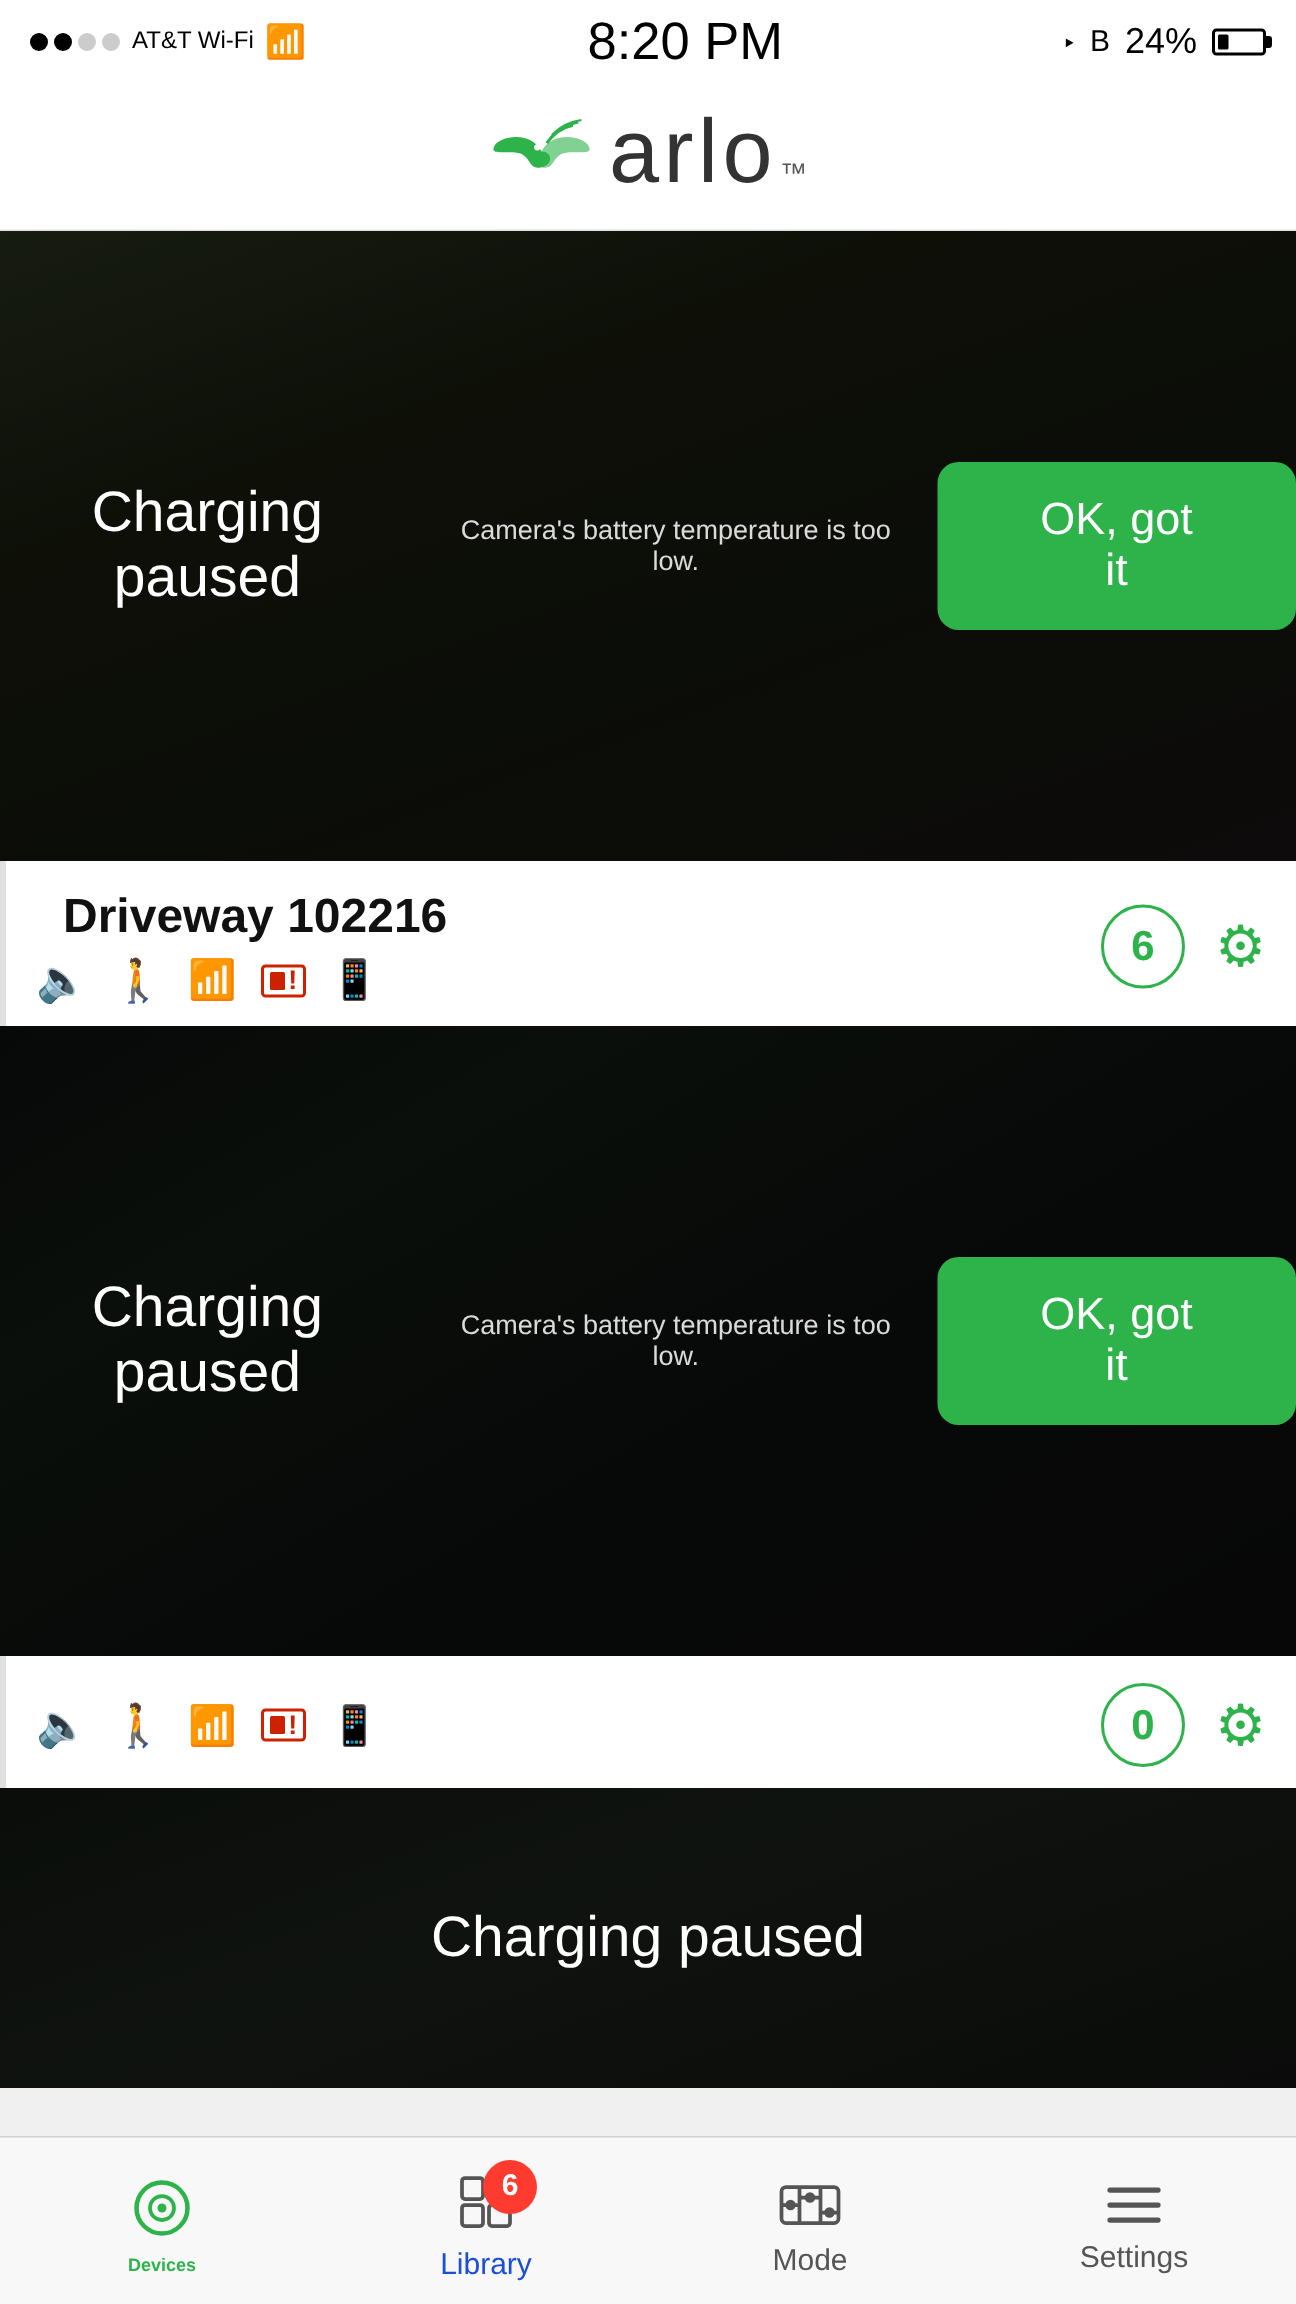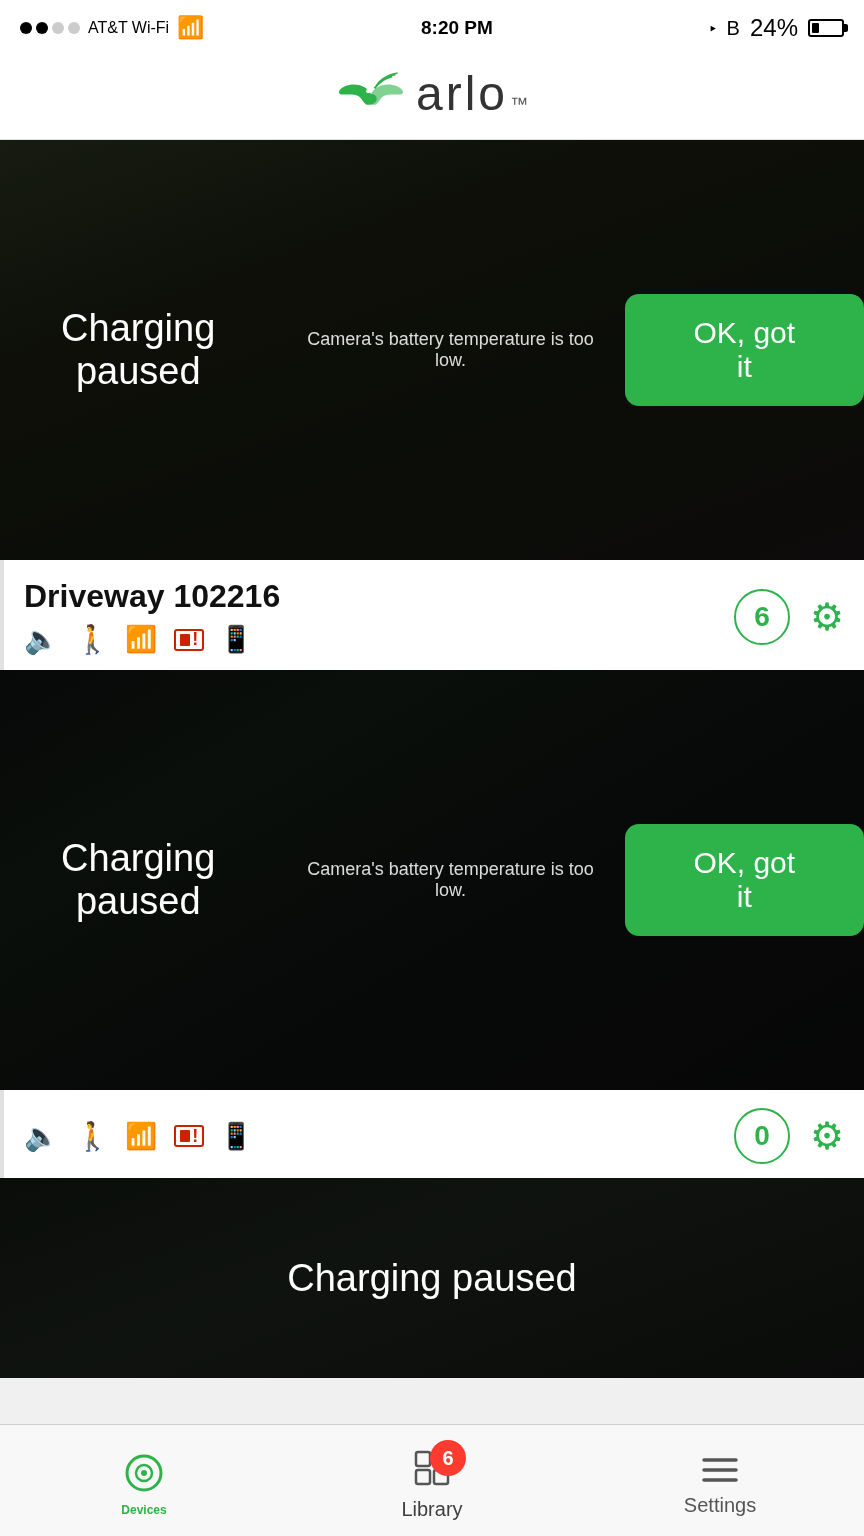--- a/index.html
+++ b/index.html
@@ -26,21 +26,21 @@
       align-items: center;
       gap: 8px;
       font-size: 22px;
       font-weight: 600;
     }
     .signal-dots {
       display: flex; gap: 4px; align-items: center;
     }
     .dot { width: 12px; height: 12px; border-radius: 50%; background: #000; }
     .dot.empty { background: #ccc; }
-    .status-center { font-size: 19px; font-weight: 700; }
+    .status-center { font-size: 35px; font-weight: 400; }
     .status-right {
       display: flex; align-items: center; gap: 10px; font-size: 20px; font-weight: 500;
     }
     .battery-icon {
       width: 36px; height: 18px; border: 2px solid #000; border-radius: 3px; position: relative; display: flex; align-items: center; padding: 2px;
     }
     .battery-icon::after {
       content: '';
       position: absolute;
       right: -6px; top: 50%;
@@ -74,20 +74,21 @@
       padding: 18px 20px 14px 20px;
       background: #fff;
       border-left: 4px solid #e0e0e0;
     }
     .camera-info-left {}
     .camera-name {
       font-size: 32px;
       font-weight: 700;
       color: #111;
       margin-bottom: 8px;
+      margin-left: 18px;
     }
     .camera-icons {
       display: flex; align-items: center; gap: 16px;
     }
     .camera-info-right {
       display: flex; align-items: center; gap: 20px;
     }
     .badge-circle {
       width: 56px; height: 56px;
       border: 2.5px solid #2db34a;
@@ -218,21 +219,21 @@
       <path d="M50 30 C40 10, 10 15, 5 25 C0 35, 20 28, 30 32 C40 36, 38 48, 50 45 C62 42, 60 30, 50 30Z" fill="#2db34a"></path>
       <path d="M50 30 C60 10, 90 15, 95 25 C100 35, 80 28, 70 32 C60 36, 62 48, 50 45 C38 42, 40 30, 50 30Z" fill="#2db34a" opacity="0.6"></path>
 
       <path d="M55 22 Q65 8, 80 5" stroke="#2db34a" stroke-width="3" fill="none"></path>
       <path d="M58 18 Q68 5, 85 2" stroke="#2db34a" stroke-width="2.5" fill="none"></path>
       <path d="M60 14 Q72 2, 88 0" stroke="#2db34a" stroke-width="2" fill="none"></path>
 
       <circle cx="46" cy="26" r="3" fill="#fff"></circle>
     </svg>
     <div style="display:flex; align-items:baseline; gap:2px;">
-      <span style="font-size:48px; font-weight:300; color:#333; letter-spacing:3px;">arlo</span>
+      <span style="font-size:60px; font-weight:300; color:#333; letter-spacing:3px;">arlo</span>
       <span style="font-size:18px; color:#555; vertical-align:super;">™</span>
     </div>
   </div>
 </div>
 
 <div class="scroll-content">
 
   <div class="camera-feed feed-bg-driveway" style="background: linear-gradient(160deg, #2a3320 0%, #1a1e10 30%, #151810 60%, #181414 100%);">
     <div class="feed-overlay"></div>
     <div class="feed-content">
@@ -317,23 +318,37 @@
   <div class="tab-item">
     <div class="tab-library-wrap">
       <svg width="40" height="40" viewBox="0 0 40 40">
         <rect x="4" y="4" width="14" height="14" rx="2" stroke="#555" stroke-width="2.5" fill="none"></rect>
         <rect x="22" y="4" width="14" height="14" rx="2" stroke="#555" stroke-width="2.5" fill="none"></rect>
         <rect x="4" y="22" width="14" height="14" rx="2" stroke="#555" stroke-width="2.5" fill="none"></rect>
         <rect x="22" y="22" width="14" height="14" rx="2" stroke="#555" stroke-width="2.5" fill="none"></rect>
       </svg>
       <div class="tab-badge">6</div>
     </div>
-    <span style="font-size:20px; color:#404040; font-weight:500;">Library</span>
-  </div>
-
+    <span style="font-size:20px; color:#1d4ed8; font-weight:500;">Library</span>
+  </div>
+
+  <div class="tab-item">
+    <svg width="42" height="40" viewBox="0 0 42 40">
+      <rect x="2" y="8" width="38" height="24" rx="3" stroke="#555" stroke-width="2.5" fill="none"></rect>
+      <line x1="14" y1="8" x2="14" y2="32" stroke="#555" stroke-width="2.5"></line>
+      <line x1="28" y1="8" x2="28" y2="32" stroke="#555" stroke-width="2.5"></line>
+      <line x1="2" y1="20" x2="14" y2="20" stroke="#555" stroke-width="2.5"></line>
+      <circle cx="8" cy="20" r="3.5" fill="#555"></circle>
+      <line x1="14" y1="15" x2="28" y2="15" stroke="#555" stroke-width="2.5"></line>
+      <circle cx="21" cy="15" r="3.5" fill="#555"></circle>
+      <line x1="28" y1="25" x2="40" y2="25" stroke="#555" stroke-width="2.5"></line>
+      <circle cx="34" cy="25" r="3.5" fill="#555"></circle>
+    </svg>
+    <span style="font-size:20px; color:#555; font-weight:500;">Mode</span>
+  </div>
 
   <div class="tab-item">
     <svg width="40" height="36" viewBox="0 0 40 36">
       <line x1="4" y1="8" x2="36" y2="8" stroke="#555" stroke-width="3.5" stroke-linecap="round"></line>
       <line x1="4" y1="18" x2="36" y2="18" stroke="#555" stroke-width="3.5" stroke-linecap="round"></line>
       <line x1="4" y1="28" x2="36" y2="28" stroke="#555" stroke-width="3.5" stroke-linecap="round"></line>
     </svg>
     <span style="font-size:20px; color:#555; font-weight:500;">Settings</span>
   </div>
 

